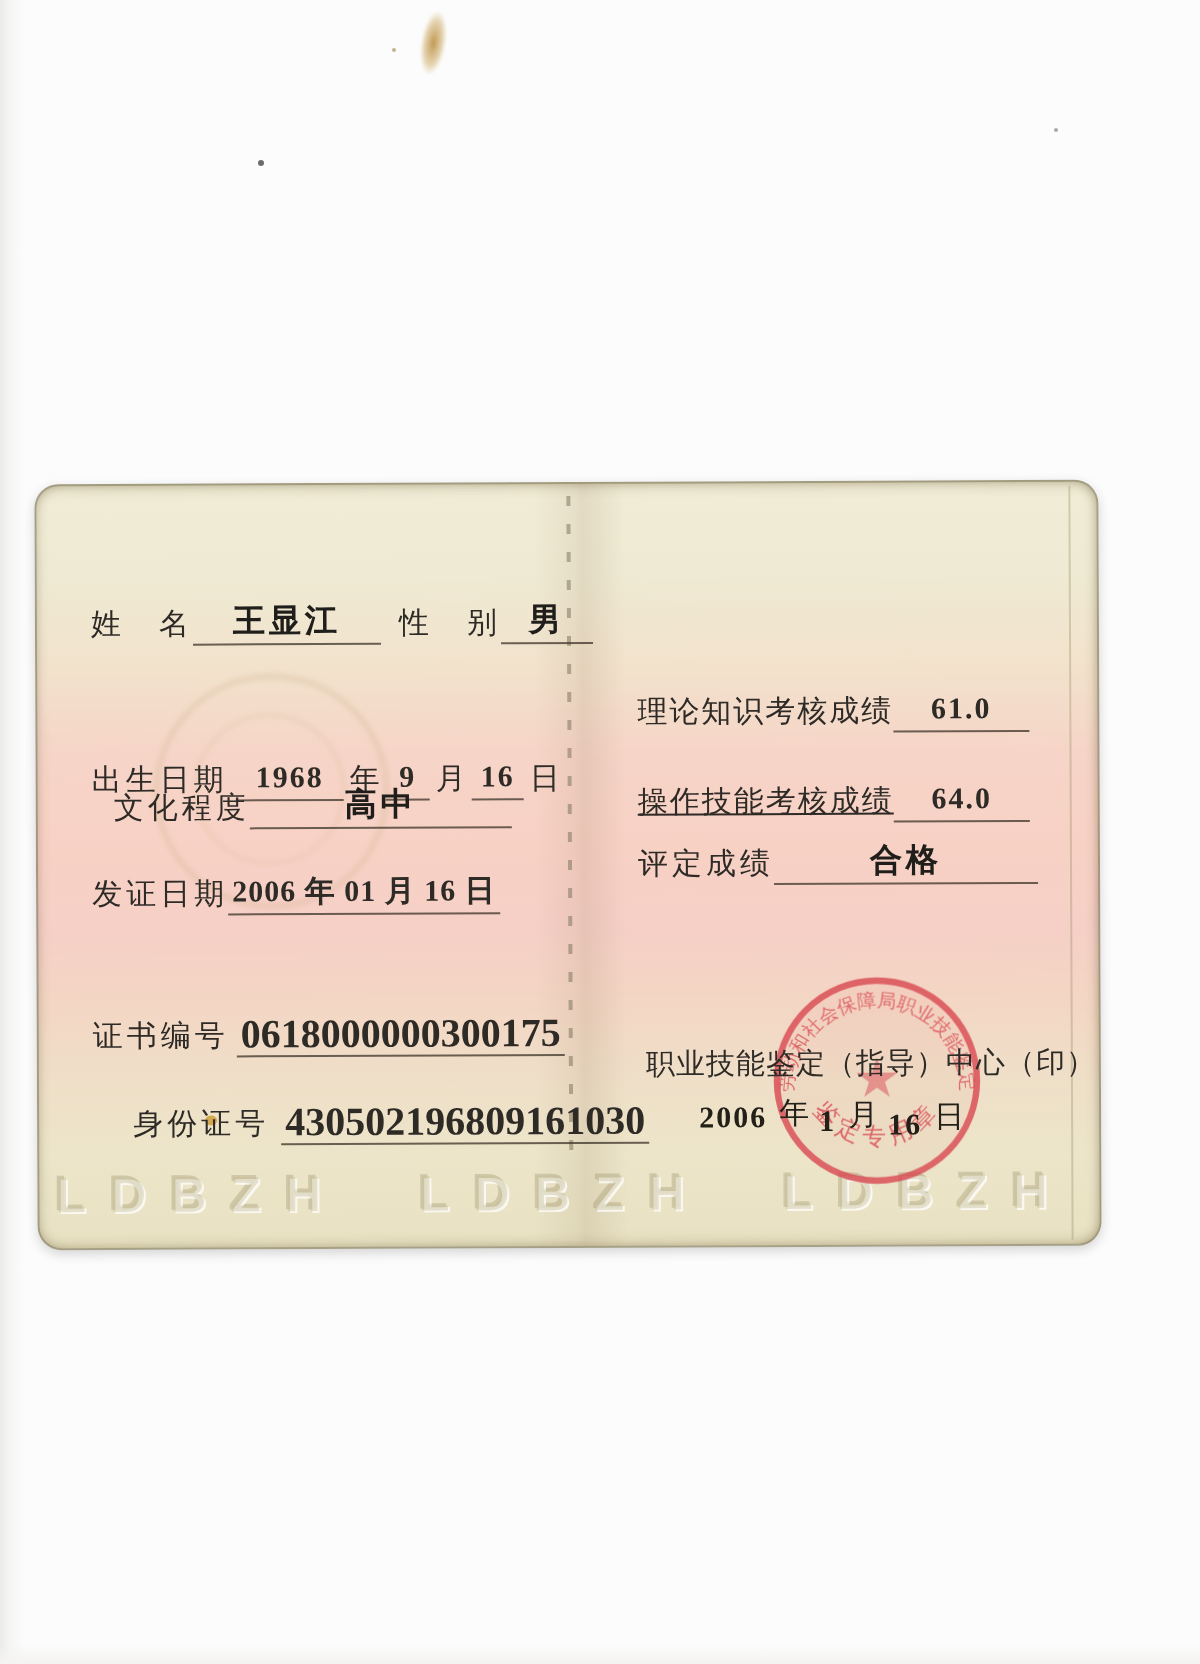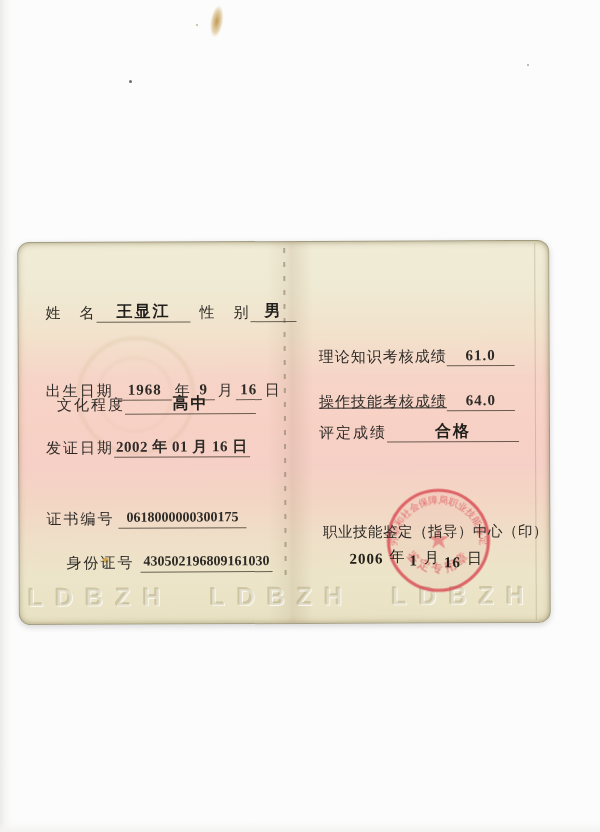--- a/index.html
+++ b/index.html
@@ -58,21 +58,21 @@
 
   
   .row{position:absolute;height:21px;line-height:20px;white-space:nowrap;z-index:4;
     color:#2e2b27;font-size:15px;}
   .lbl{display:inline-block;letter-spacing:2px;}
   .seg{display:inline-block;border-bottom:1px solid rgba(66,58,46,.78);
     text-align:center;padding:0 2px;vertical-align:bottom;height:20px;}
   .val{font-weight:700;color:#201e1b;}
   .val-cn{font-size:16px;letter-spacing:2px;}
   .num{font-weight:700;letter-spacing:1px;}
-  .num-long{font-weight:700;font-size:14px;letter-spacing:0;}
+  .num-long{font-weight:700;font-size:20px;letter-spacing:0;}
   .unit{display:inline-block;margin:0 3px;}
   .issuer-line{position:absolute;left:299px;top:281px;width:234px;text-align:center;
     font-size:14.5px;letter-spacing:.5px;color:#2e2b27;z-index:4;white-space:nowrap;}
   .date-line{position:absolute;left:330px;top:306px;width:190px;z-index:4;
     font-size:15px;color:#232019;white-space:nowrap;}
   .date-line span{display:inline-block;position:relative;}
   .dp-y{font-weight:700;letter-spacing:1px;top:2px;}
   .dp-u1{margin:0 5px 0 6px;}
   .dp-m{font-weight:700;top:4px;}
   .dp-u2{margin:0 5px 0 7px;top:1px;}
@@ -108,21 +108,21 @@
 
   <div class="row" style="top:106px;left:27px;">
     <span class="lbl">出生日期</span><span class="seg num" style="min-width:50px;margin-left:4px;margin-top:31px;">1968</span><span class="unit">年</span><span class="seg num" style="min-width:18px;">9</span><span class="unit">月</span><span class="seg num" style="min-width:22px;">16</span><span class="unit">日</span>
   </div>
 
   <div class="row" style="top:151px;left:38px;">
     <span class="lbl">文化程度</span><span class="seg val val-cn" style="min-width:127px;">高中</span>
   </div>
 
   <div class="row" style="top:194px;left:27px;">
-    <span class="lbl">发证日期</span><span class="seg num" style="min-width:130px;letter-spacing:.5px;">2002 年 01 月 16 日</span>
+    <span class="lbl">发证日期</span><span class="seg num" style="min-width:130px;letter-spacing:.5px;">2006 年 01 月 16 日</span>
   </div>
 
   <div class="row" style="top:265px;left:27px;">
     <span class="lbl">证书编号</span><span class="seg num-long" style="min-width:124px;margin-left:4px;">0618000000300175</span>
   </div>
 
   <div class="row" style="top:309px;left:27px;margin-left:20px;">
     <span class="lbl">身份证号</span><span class="seg num-long" style="min-width:128px;margin-left:6px;">430502196809161030</span>
   </div>
 

